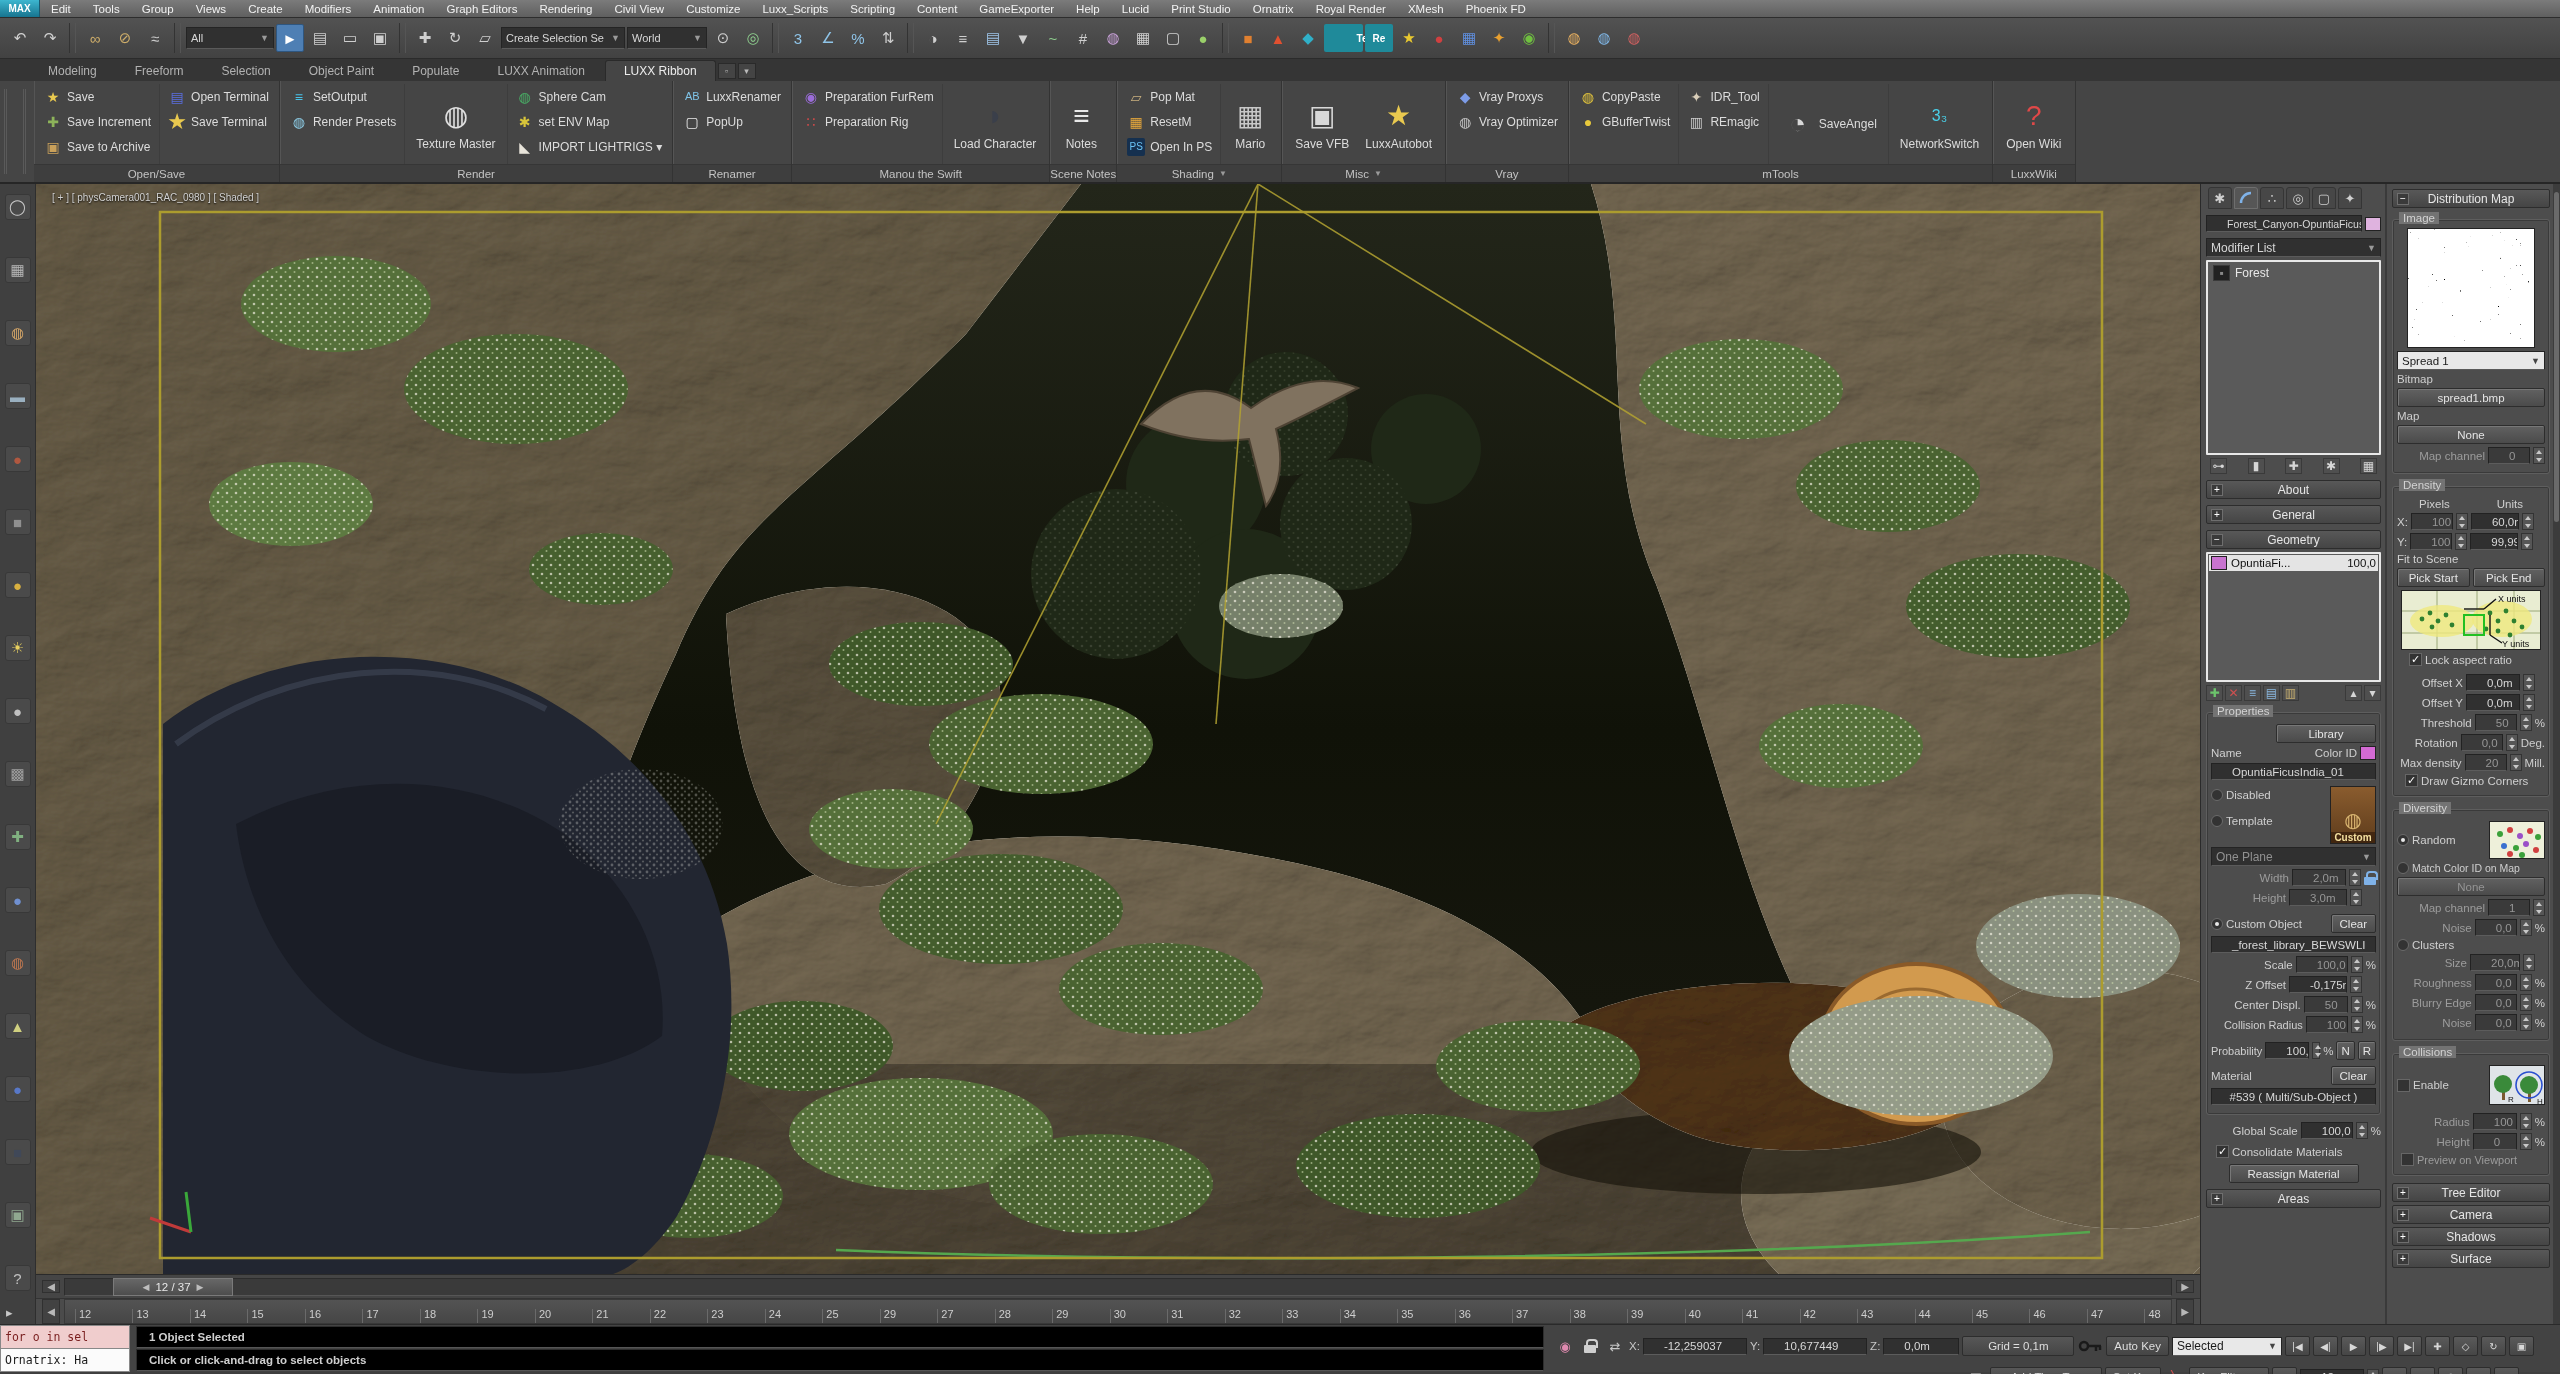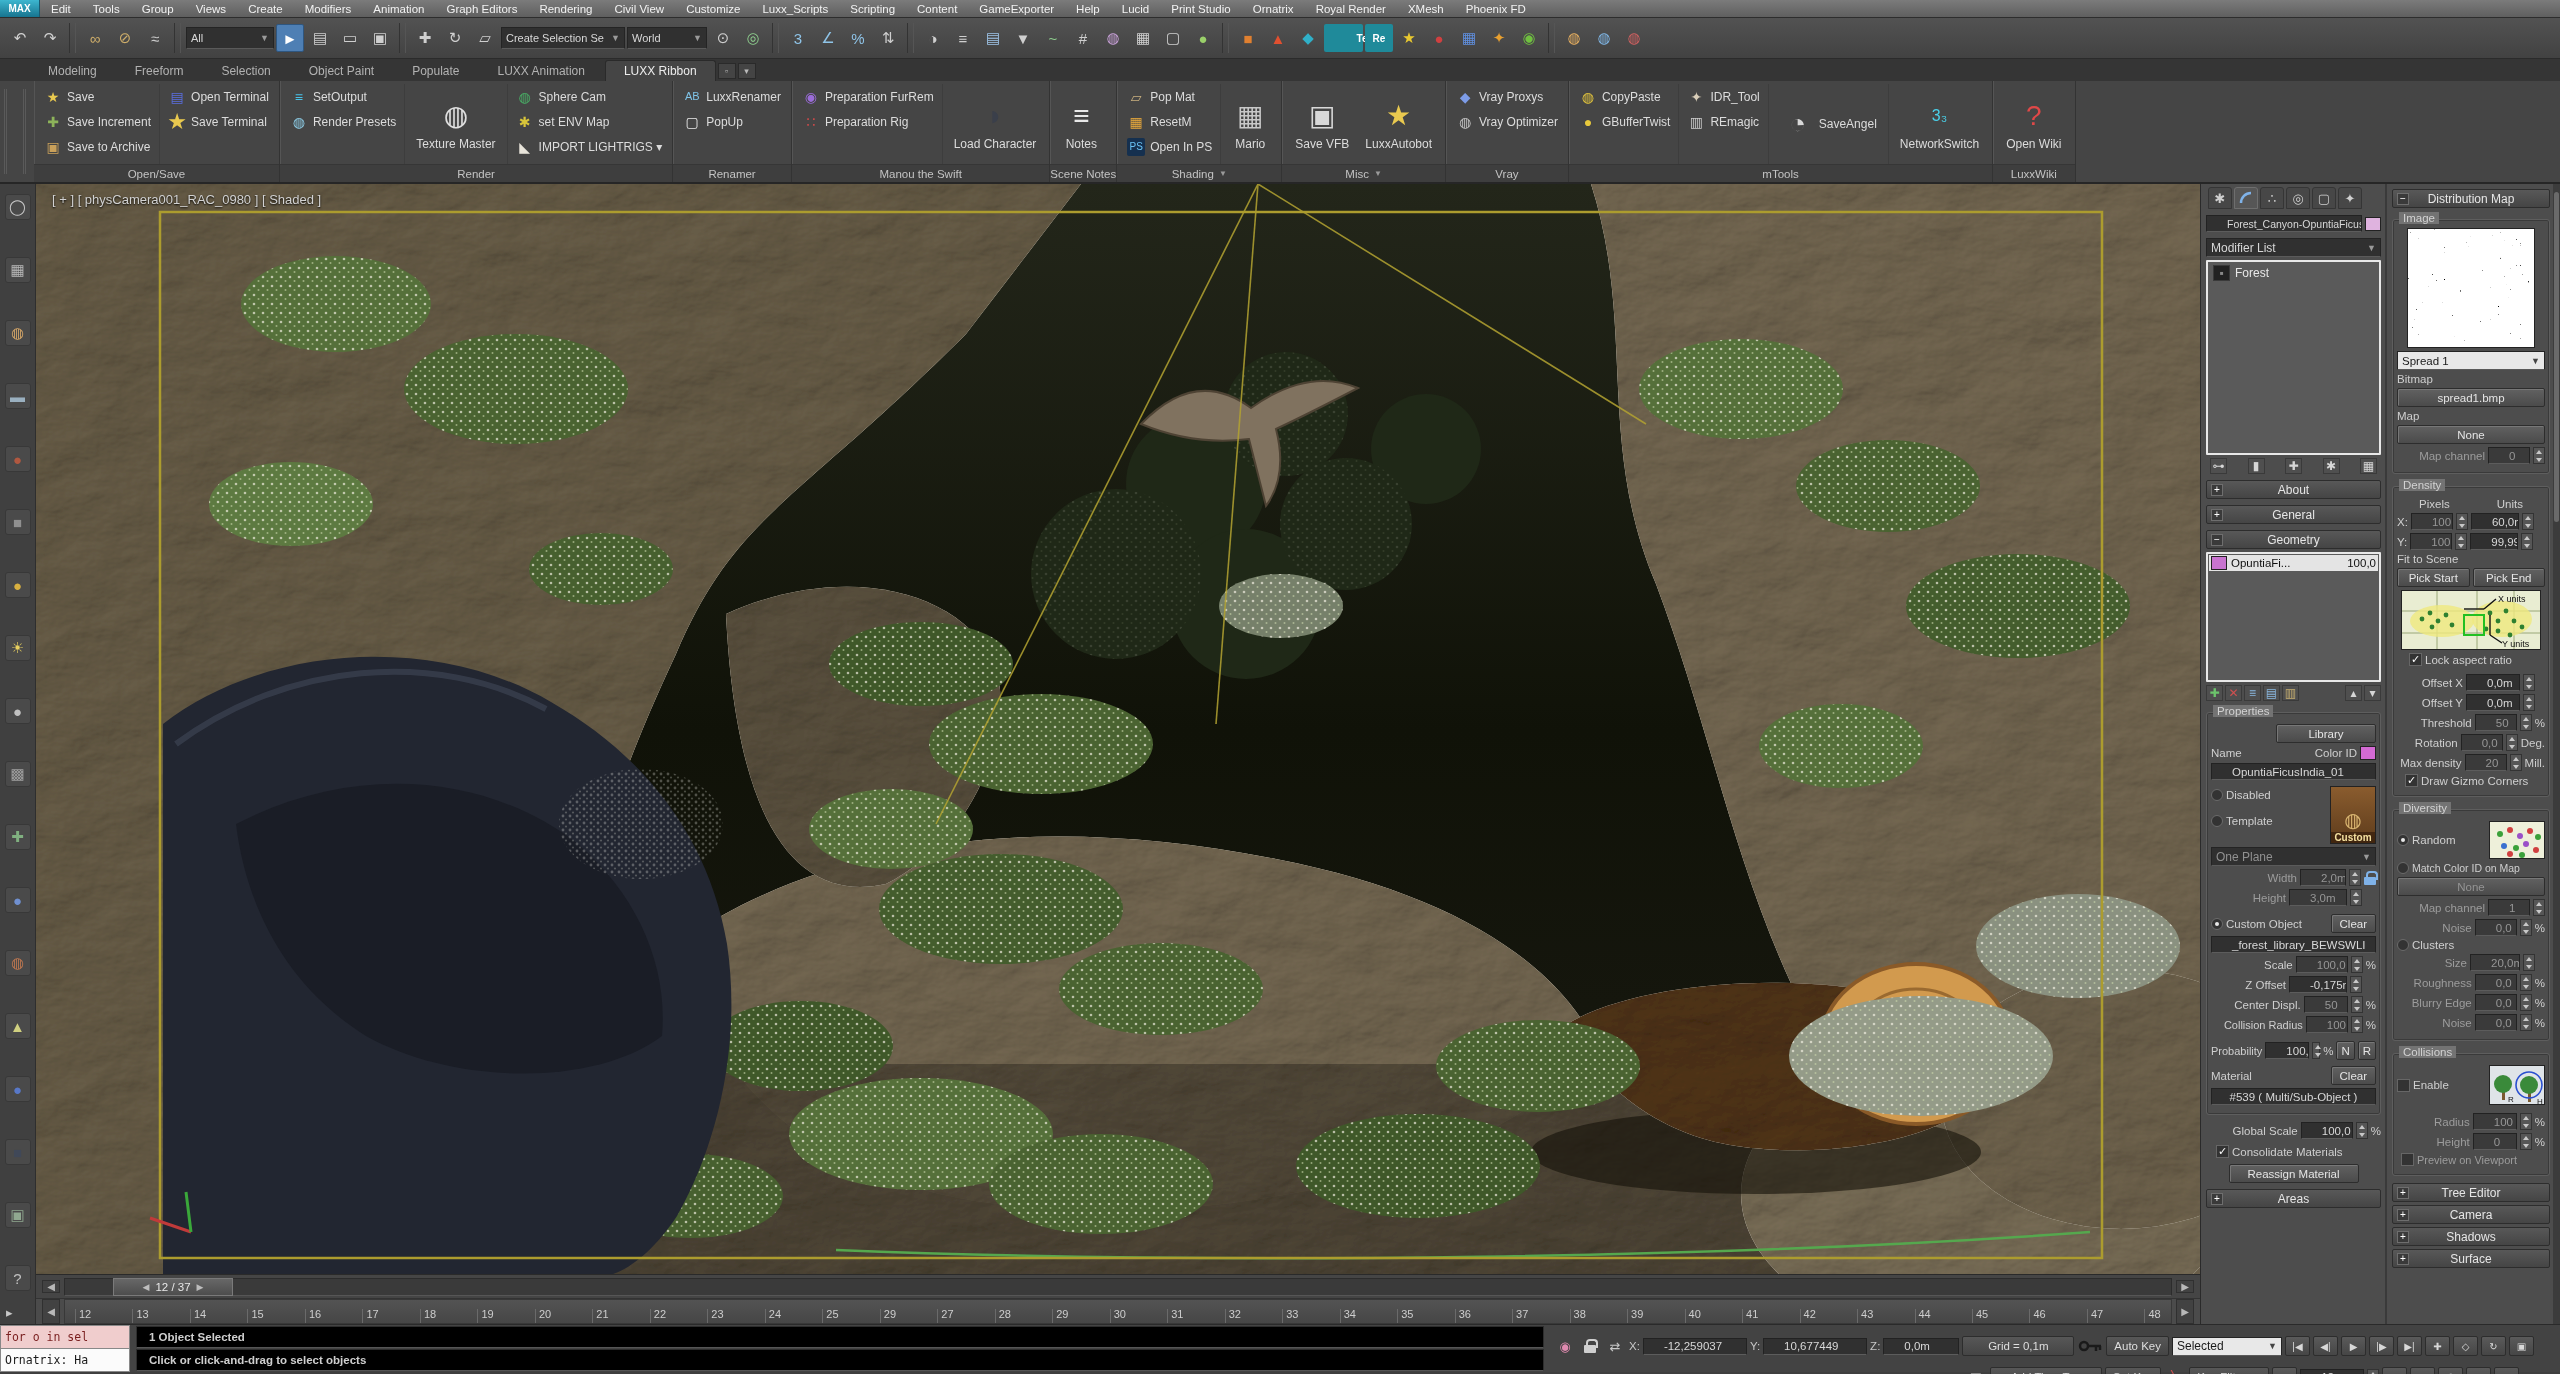--- a/index.html
+++ b/index.html
@@ -36,21 +36,21 @@
   .rglabel{height:18px;text-align:center;color:#c3c3c3;font-size:11.5px;background:#3e3e3e;border-top:1px solid #363636;display:flex;align-items:center;justify-content:center;gap:5px;}
   .rglabel .chev{font-size:8px;color:#9a9a9a;}
   
   #workspace{display:flex;height:1140px;}
   #leftbar{width:36px;background:#404040;border-right:1px solid #2e2e2e;display:flex;flex-direction:column;align-items:center;padding-top:10px;gap:37px;position:relative;}
   .lico{width:26px;height:26px;display:flex;align-items:center;justify-content:center;font-size:15px;background:#4a4a4a;border:1px solid #383838;border-radius:3px;}
   #leftbar-expand{position:absolute;bottom:4px;left:6px;color:#c8c8c8;font-size:13px;}
   #center-col{flex:1;display:flex;flex-direction:column;min-width:0;}
   #viewport{flex:1;position:relative;background:#0d0e09;overflow:hidden;}
   #viewport svg{position:absolute;inset:0;}
-  #vp-label{position:absolute;left:16px;top:8px;color:#d2d2d2;font-size:13px;text-shadow:0 1px 2px #000;z-index:5;}
+  #vp-label{position:absolute;left:16px;top:8px;color:#d2d2d2;font-size:10px;text-shadow:0 1px 2px #000;z-index:5;}
   
   #time-slider-row{height:24px;background:#454545;border-top:1px solid #2a2a2a;display:flex;align-items:center;padding:0 6px;gap:4px;}
   #slider-track{flex:1;height:18px;background:#3a3a3a;border:1px solid #2c2c2c;border-bottom-color:#565656;position:relative;}
   #slider-handle{position:absolute;left:48px;top:-1px;height:18px;width:120px;background:linear-gradient(#676767,#4d4d4d);border:1px solid #7a7a7a;display:flex;align-items:center;justify-content:center;color:#e8e8e8;font-size:11.5px;gap:6px;}
   #slider-handle .arr{color:#bdbdbd;font-size:9px;}
   #ruler-row{height:26px;background:#4b4b4b;border-top:1px solid #333;display:flex;align-items:stretch;padding:0 6px;gap:4px;}
   #ruler{flex:1;display:flex;justify-content:space-between;align-items:flex-end;background:linear-gradient(#535353,#464646);border:1px solid #383838;padding:0 10px;}
   .fnum{color:#cdcdcd;font-size:11px;padding-bottom:3px;border-left:1px solid #6a6a6a;padding-left:3px;line-height:1;}
   .tl-arrow{width:18px;display:flex;align-items:center;justify-content:center;background:#424242;border:1px solid #303030;color:#b8b8b8;font-size:10px;}
   
@@ -787,21 +787,21 @@
           </div>
         </div>
         <div class="prow">
           <span class="dd dis" style="flex:1">
             <span>One Plane</span>
               <span class="chev">▼</span>
           </span>
         </div>
         <div class="prow" style="justify-content:flex-end">
           <span class="plabel dim">Width</span>
-          <span class="fld dis" style="width:46px">2,0m</span>
+          <span class="fld dis" style="width:54px">2,0m</span>
           <b class="sp">
               <i class="up"></i>
               <i class="dn"></i>
             </b>
           <span class="lockic blue"></span>
         </div>
         <div class="prow" style="justify-content:flex-end;padding-right:14px">
           <span class="plabel dim">Height</span>
           <span class="fld dis" style="width:58px">3,0m</span>
           <b class="sp">

